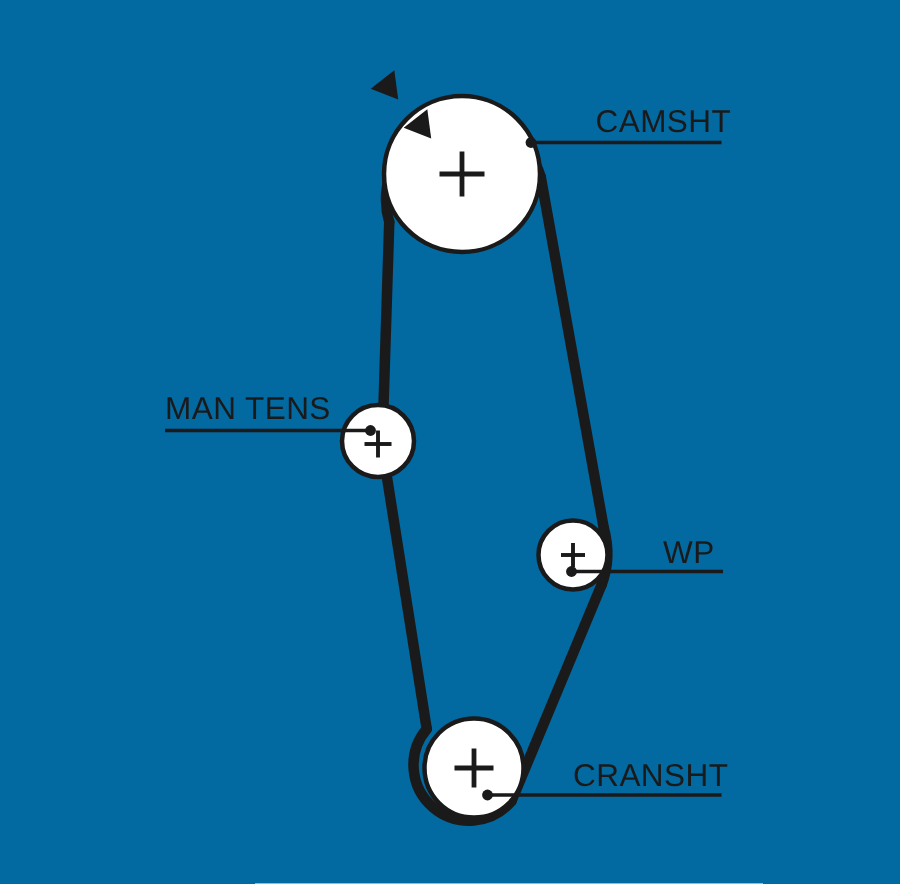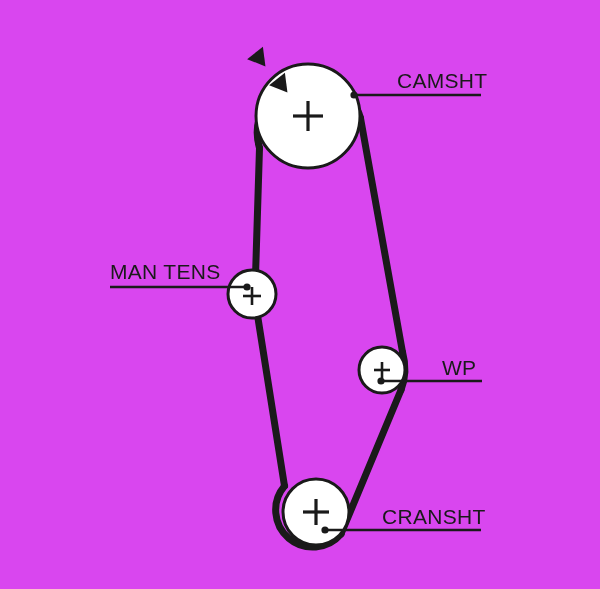--- a/index.html
+++ b/index.html
@@ -11,21 +11,21 @@
   body {
     width: 600px;
     height: 589px;
     font-family: "Liberation Sans", sans-serif;
     overflow: hidden;
   }
   #diagram-root {
     position: relative;
     width: 600px;
     height: 589px;
-    background: #d946ef;
+    background: #0369a1;
   }
   svg#belt-diagram {
     display: block;
     width: 600px;
     height: 589px;
   }
   .belt-path {
     fill: none;
     stroke: #1a1a1a;
     stroke-linecap: round;

